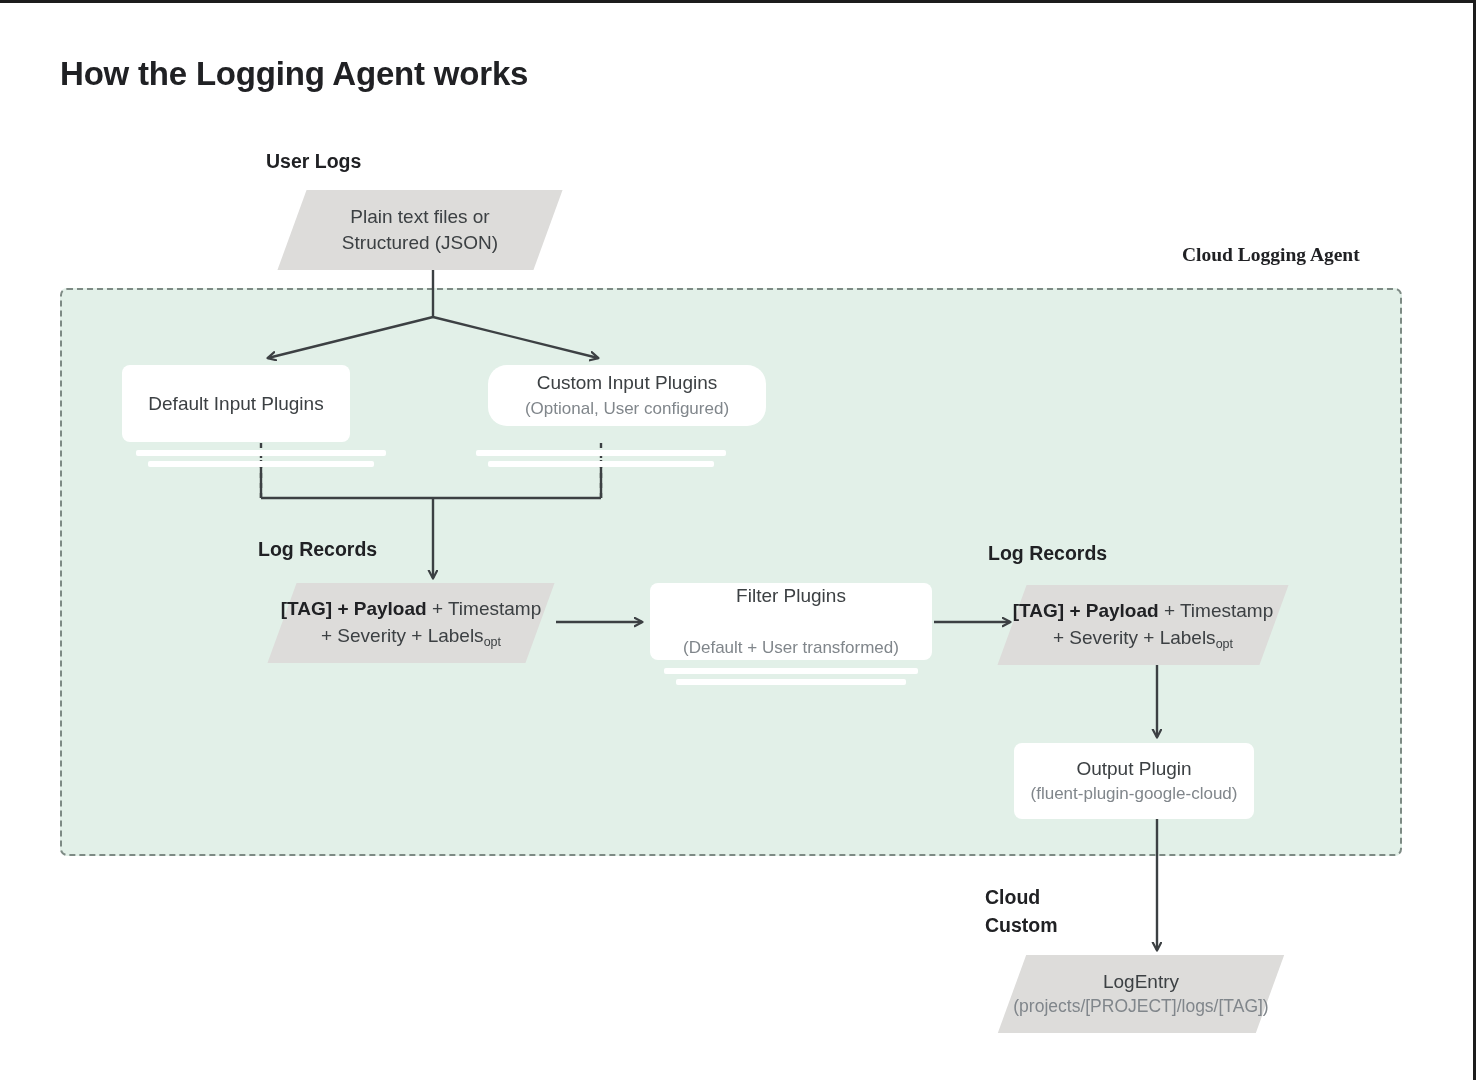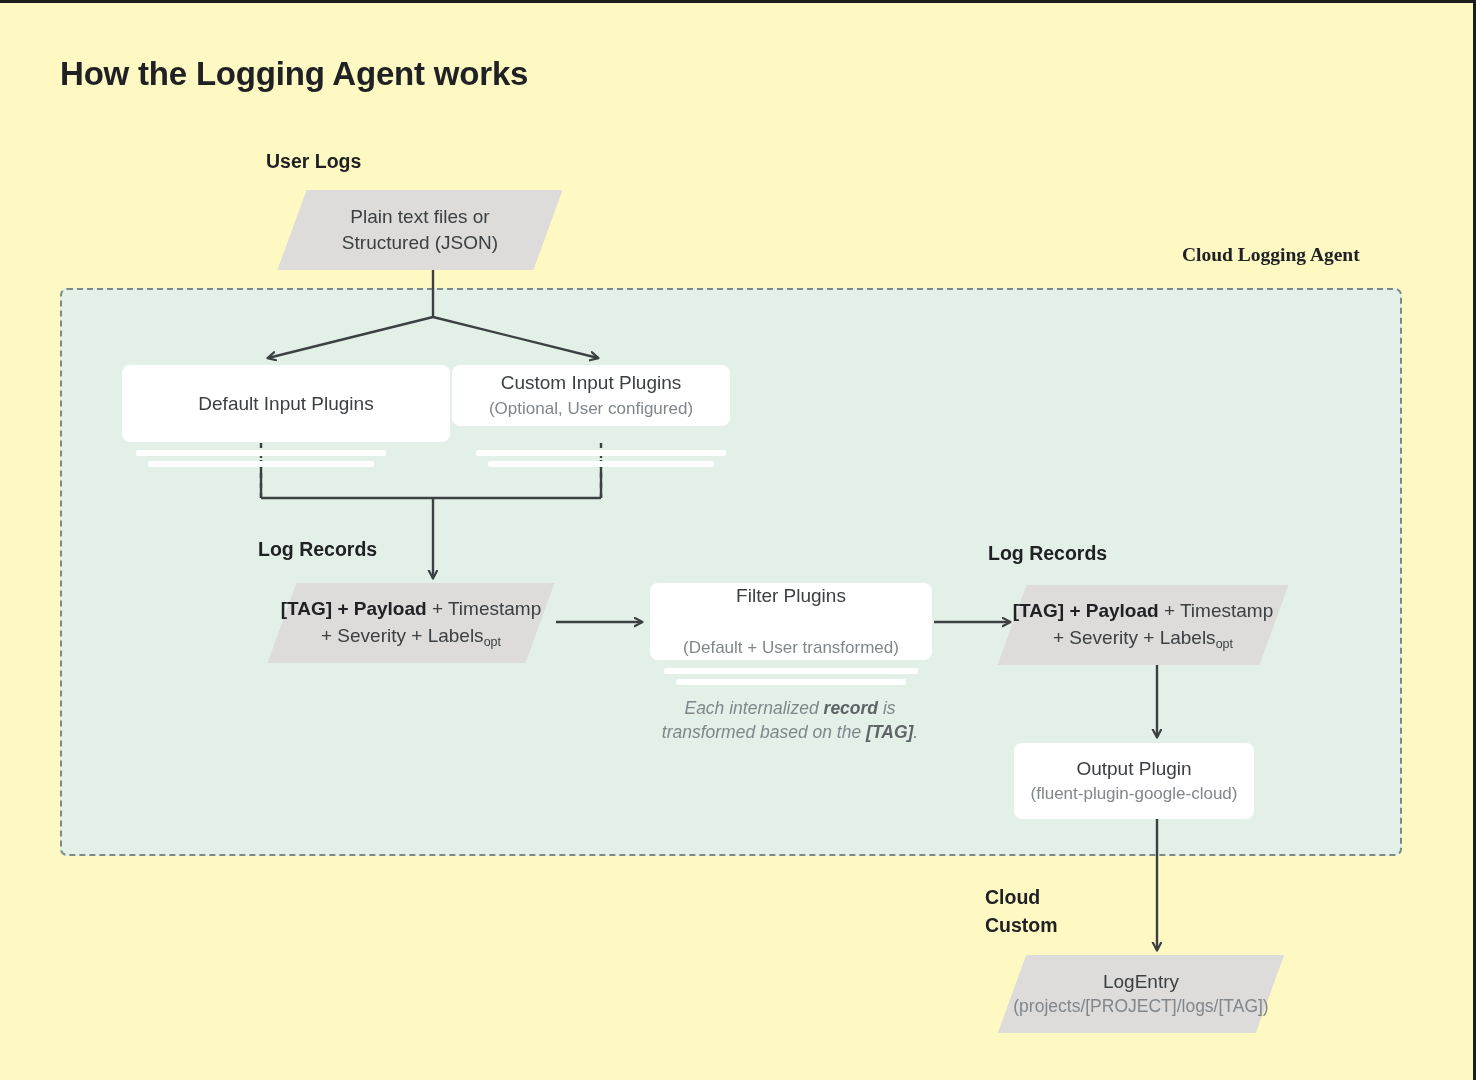--- a/index.html
+++ b/index.html
@@ -4,21 +4,21 @@
 <style>
   html, body {
     margin: 0;
     padding: 0;
     background: #2b2b2b;
   }
   #canvas {
     position: relative;
     width: 1476px;
     height: 1080px;
-    background: #fef9c3;
+    background: #ffffff;
     overflow: hidden;
     font-family: "Liberation Sans", sans-serif;
     box-sizing: border-box;
     border-top: 3px solid #1c1c1c;
     border-right: 3px solid #1c1c1c;
   }
 
   
   #page-title {
     position: absolute;
@@ -105,22 +105,22 @@
 
   
   .stack-bar {
     position: absolute;
     height: 6px;
     background: #ffffff;
     border-radius: 2px;
     z-index: 2;
   }
 
-  #card-default-input { left: 122px; top: 362px; width: 328px; height: 77px; }
-  #card-custom-input  { left: 452px; top: 362px; width: 278px; height: 61px; }
+  #card-default-input { left: 122px; top: 362px; width: 228px; height: 77px; }
+  #card-custom-input  { left: 488px; top: 362px; width: 278px; height: 61px; border-radius: 19px; }
   #card-filter        { left: 650px; top: 580px; width: 282px; height: 77px; gap: 27px; }
   #card-output        { left: 1014px; top: 740px; width: 240px; height: 76px; }
 
   
   #note-transform {
     position: absolute;
     left: 640px;
     top: 693px;
     width: 300px;
     text-align: center;
@@ -221,25 +221,20 @@
     </div>
   </div>
 
   <div class="stack-bar" style="left:664px; top:665px; width:254px;"></div>
   <div class="stack-bar" style="left:676px; top:676px; width:230px;"></div>
   <div class="card" id="card-filter">
     <div class="title">Filter Plugins</div>
     <div class="sub">(Default + User transformed)</div>
   </div>
 
-  <div id="note-transform">
-    <span>Each internalized </span><b>record</b><span> is</span>
-    <br>
-    <span>transformed based on the </span><b>[TAG]</b><span>.</span>
-  </div>
 
   <div class="section-label" id="label-logrec-right">Log Records</div>
 
   <div class="para" id="para-logrec-right">
     <div class="para-inner">
       <div class="tagline">
         <b>[TAG] + Payload</b><span> + Timestamp</span>
       </div>
       <div class="tagline">
         <span>+ Severity + Labels</span><sub>opt</sub>

